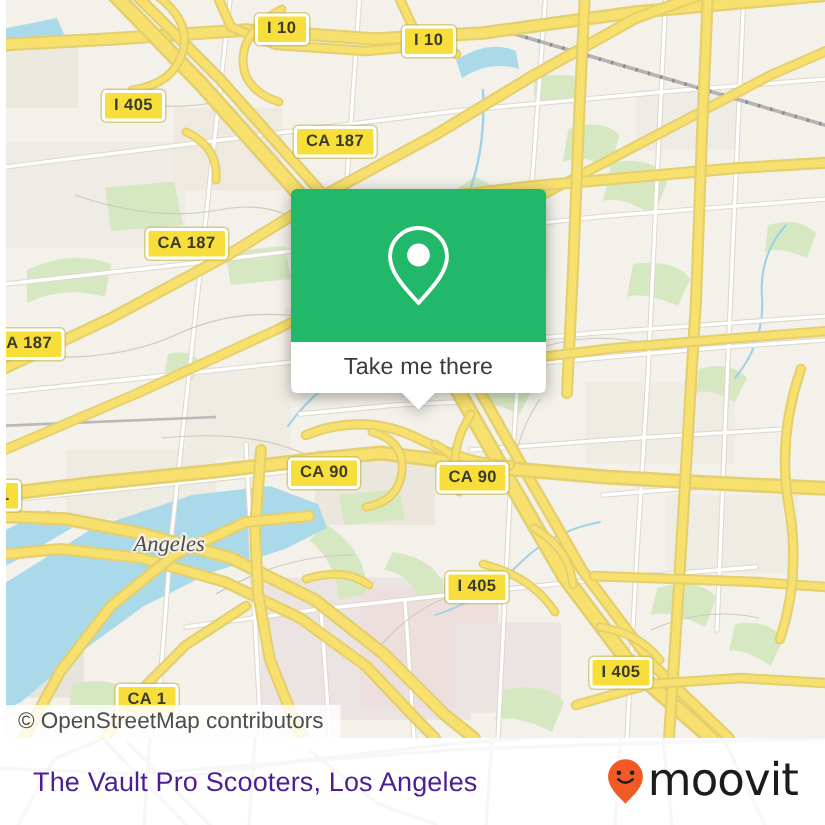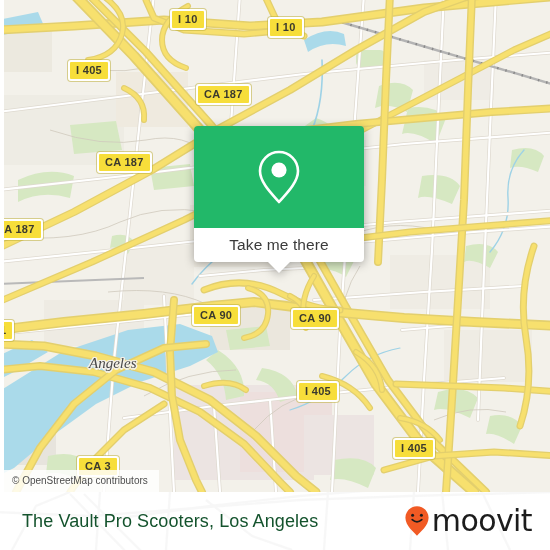--- a/index.html
+++ b/index.html
@@ -40,21 +40,21 @@
       -1.5px 0 #f3f1ea, 1.5px 0 #f3f1ea, 0 -1.5px #f3f1ea, 0 1.5px #f3f1ea,
       -1px -1px #f3f1ea, 1px -1px #f3f1ea, -1px 1px #f3f1ea, 1px 1px #f3f1ea;
     font-family:"Liberation Serif", serif;
   }
 
   
   #attribution{
     position:absolute;left:0;top:470px;
     background:rgba(255,255,255,.82);
     padding:3px 11px 4px 8px;
-    font-size:10px;color:#4d4d4d;
+    font-size:15px;color:#4d4d4d;
     line-height:15px;
     white-space:nowrap;
     font-family:"Liberation Sans", sans-serif;
   }
 
   
   #popup-card{
     position:absolute;left:190px;top:126px;width:170px;
     border-radius:4px;
     filter:drop-shadow(0 2px 5px rgba(0,0,0,.32));
@@ -85,21 +85,21 @@
     position:absolute;left:0;top:492px;width:550px;height:58px;
     background:#ffffff;overflow:hidden;
   }
   #bottom-watermark{position:absolute;left:0;top:-492px;opacity:.10;}
   #bottom-content{
     position:relative;width:100%;height:100%;
     display:flex;align-items:center;justify-content:space-between;
     padding:0 18px 0 22px;box-sizing:border-box;
   }
   #place-title{
-    font-size:18px;color:#14532d;letter-spacing:.1px;
+    font-size:18px;color:#4c1d95;letter-spacing:.1px;
     font-family:"Liberation Sans", sans-serif;
   }
   #brand{display:flex;align-items:center;gap:2px;}
   #brand-word{
     font-size:30px;color:#1c1c1c;letter-spacing:-.6px;line-height:30px;
     font-family:"DejaVu Sans", sans-serif;
   }
 </style>
 </head>
 <body>
@@ -314,21 +314,21 @@
         <div class="shield" style="left: 264px; top: 17px;">I 10</div>
         <div class="shield" style="left: 64px; top: 60px;">I 405</div>
         <div class="shield" style="left: 192px; top: 84px;">CA 187</div>
         <div class="shield" style="left: 93px; top: 152px;">CA 187</div>
         <div class="shield" style="left: -16px; top: 219px;">CA 187</div>
         <div class="shield" style="left: -12px; top: 320px;">1</div>
         <div class="shield" style="left: 188px; top: 305px;">CA 90</div>
         <div class="shield" style="left: 287px; top: 308px;">CA 90</div>
         <div class="shield" style="left: 293px; top: 381px;">I 405</div>
         <div class="shield" style="left: 389px; top: 438px;">I 405</div>
-        <div class="shield" style="left: 73px; top: 456px;">CA 3</div>
+        <div class="shield" style="left: 73px; top: 456px;">CA 1</div>
       </div>
 
     <div id="place-layer">
         <div class="place-label" style="left: 85px; top: 355px;">Angeles</div>
       </div>
 
     <div id="attribution">© OpenStreetMap contributors</div>
 
     <div id="popup-card">
       <div id="popup-header" style="background: rgb(34, 184, 105);">

